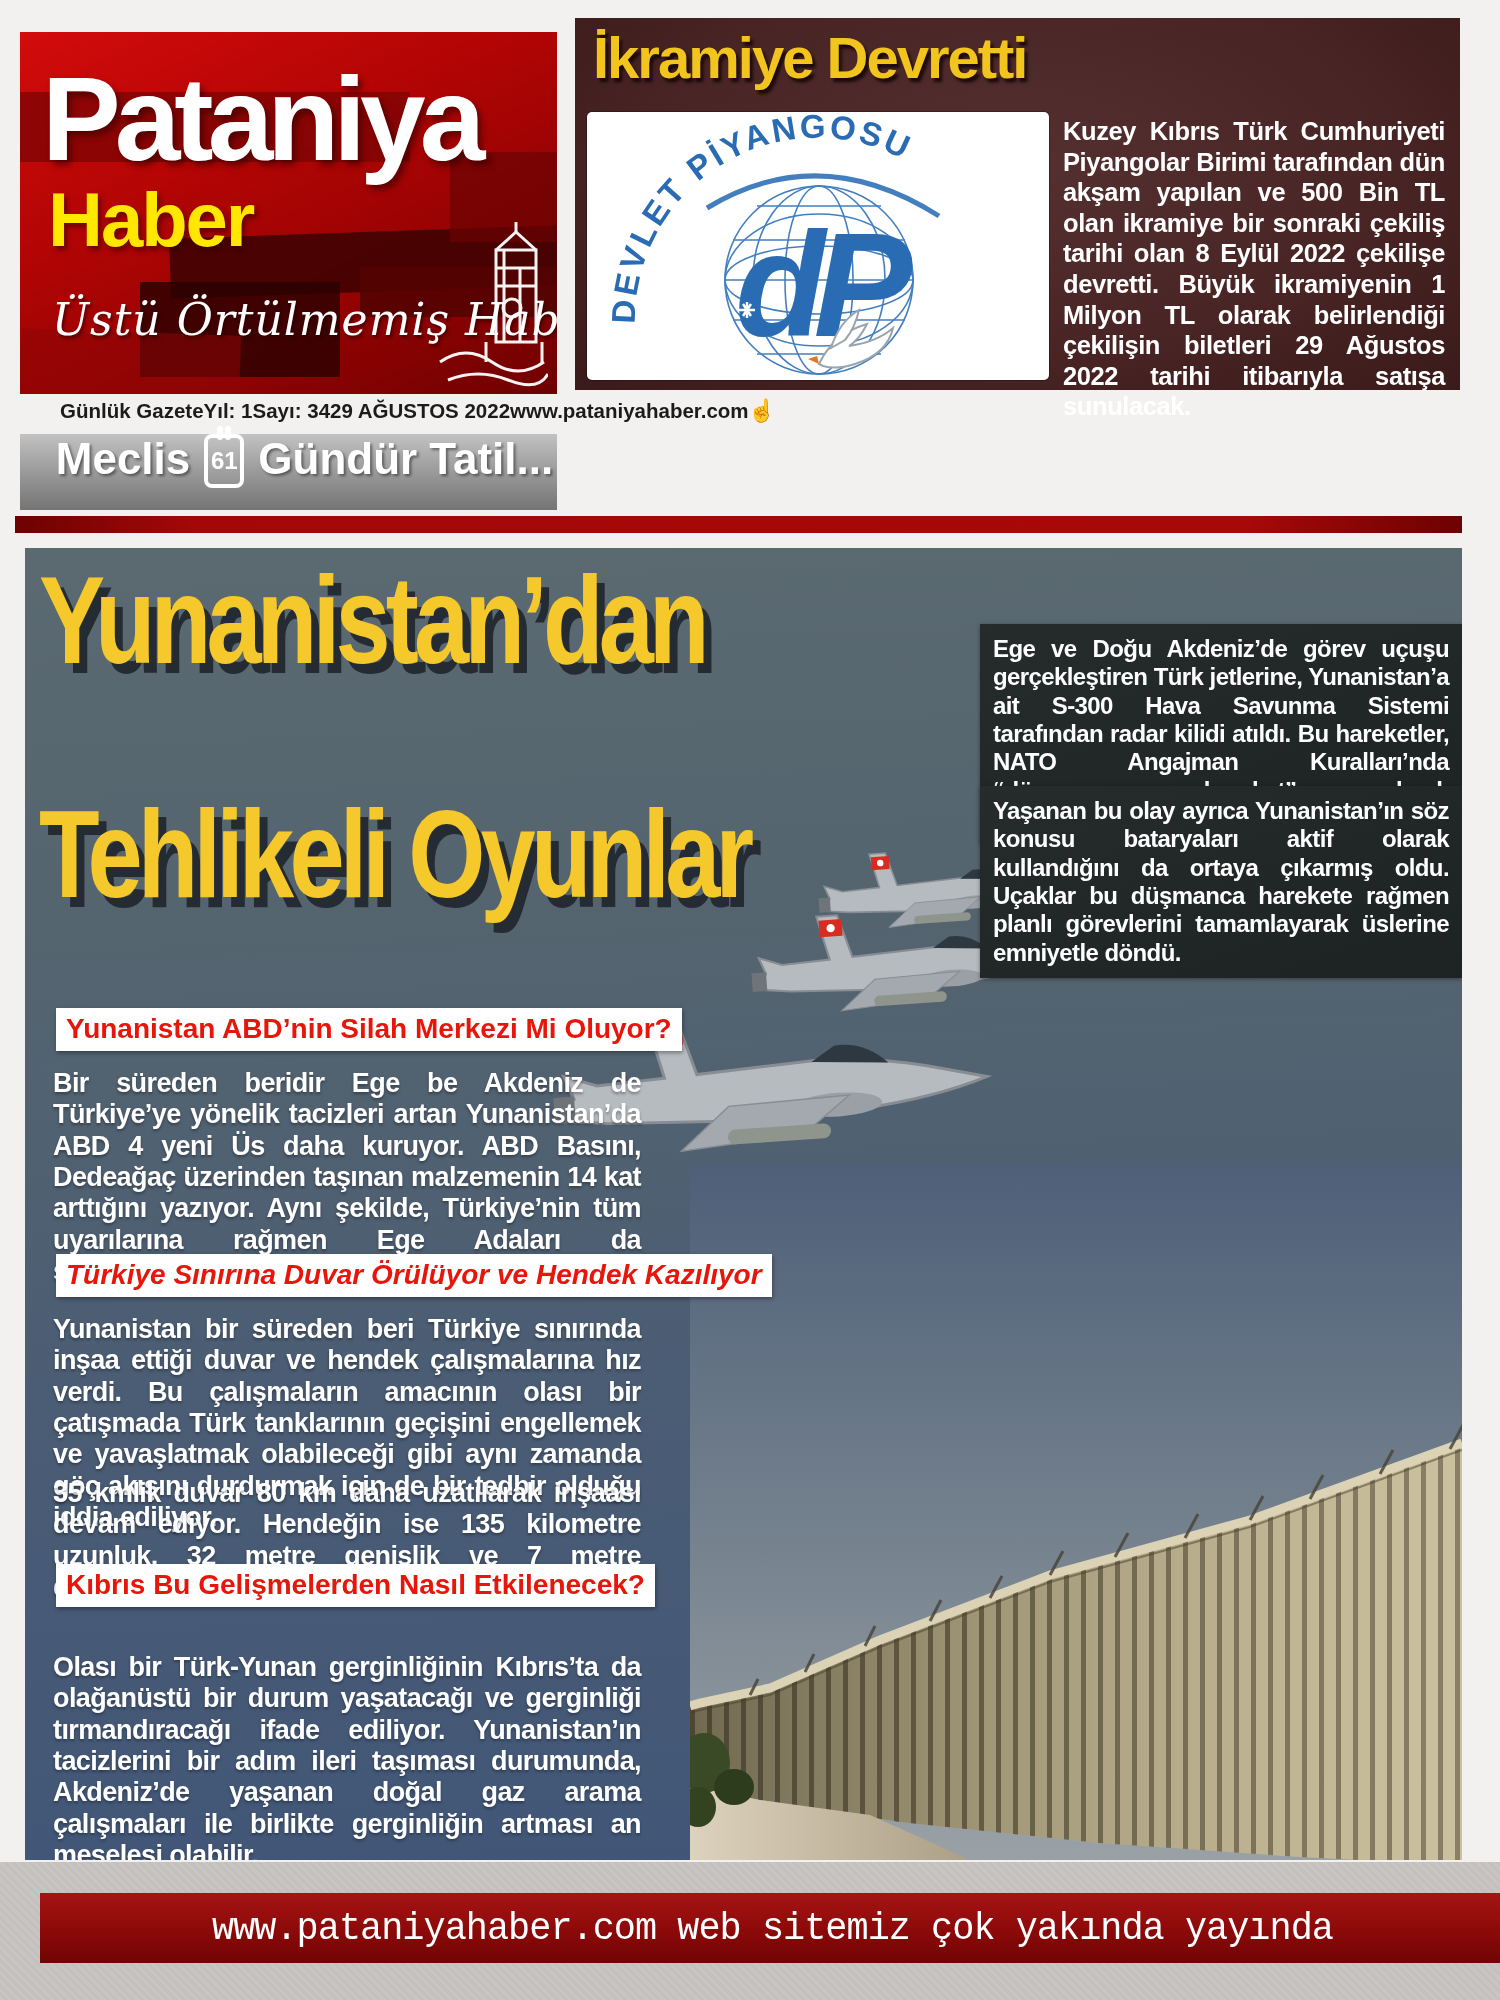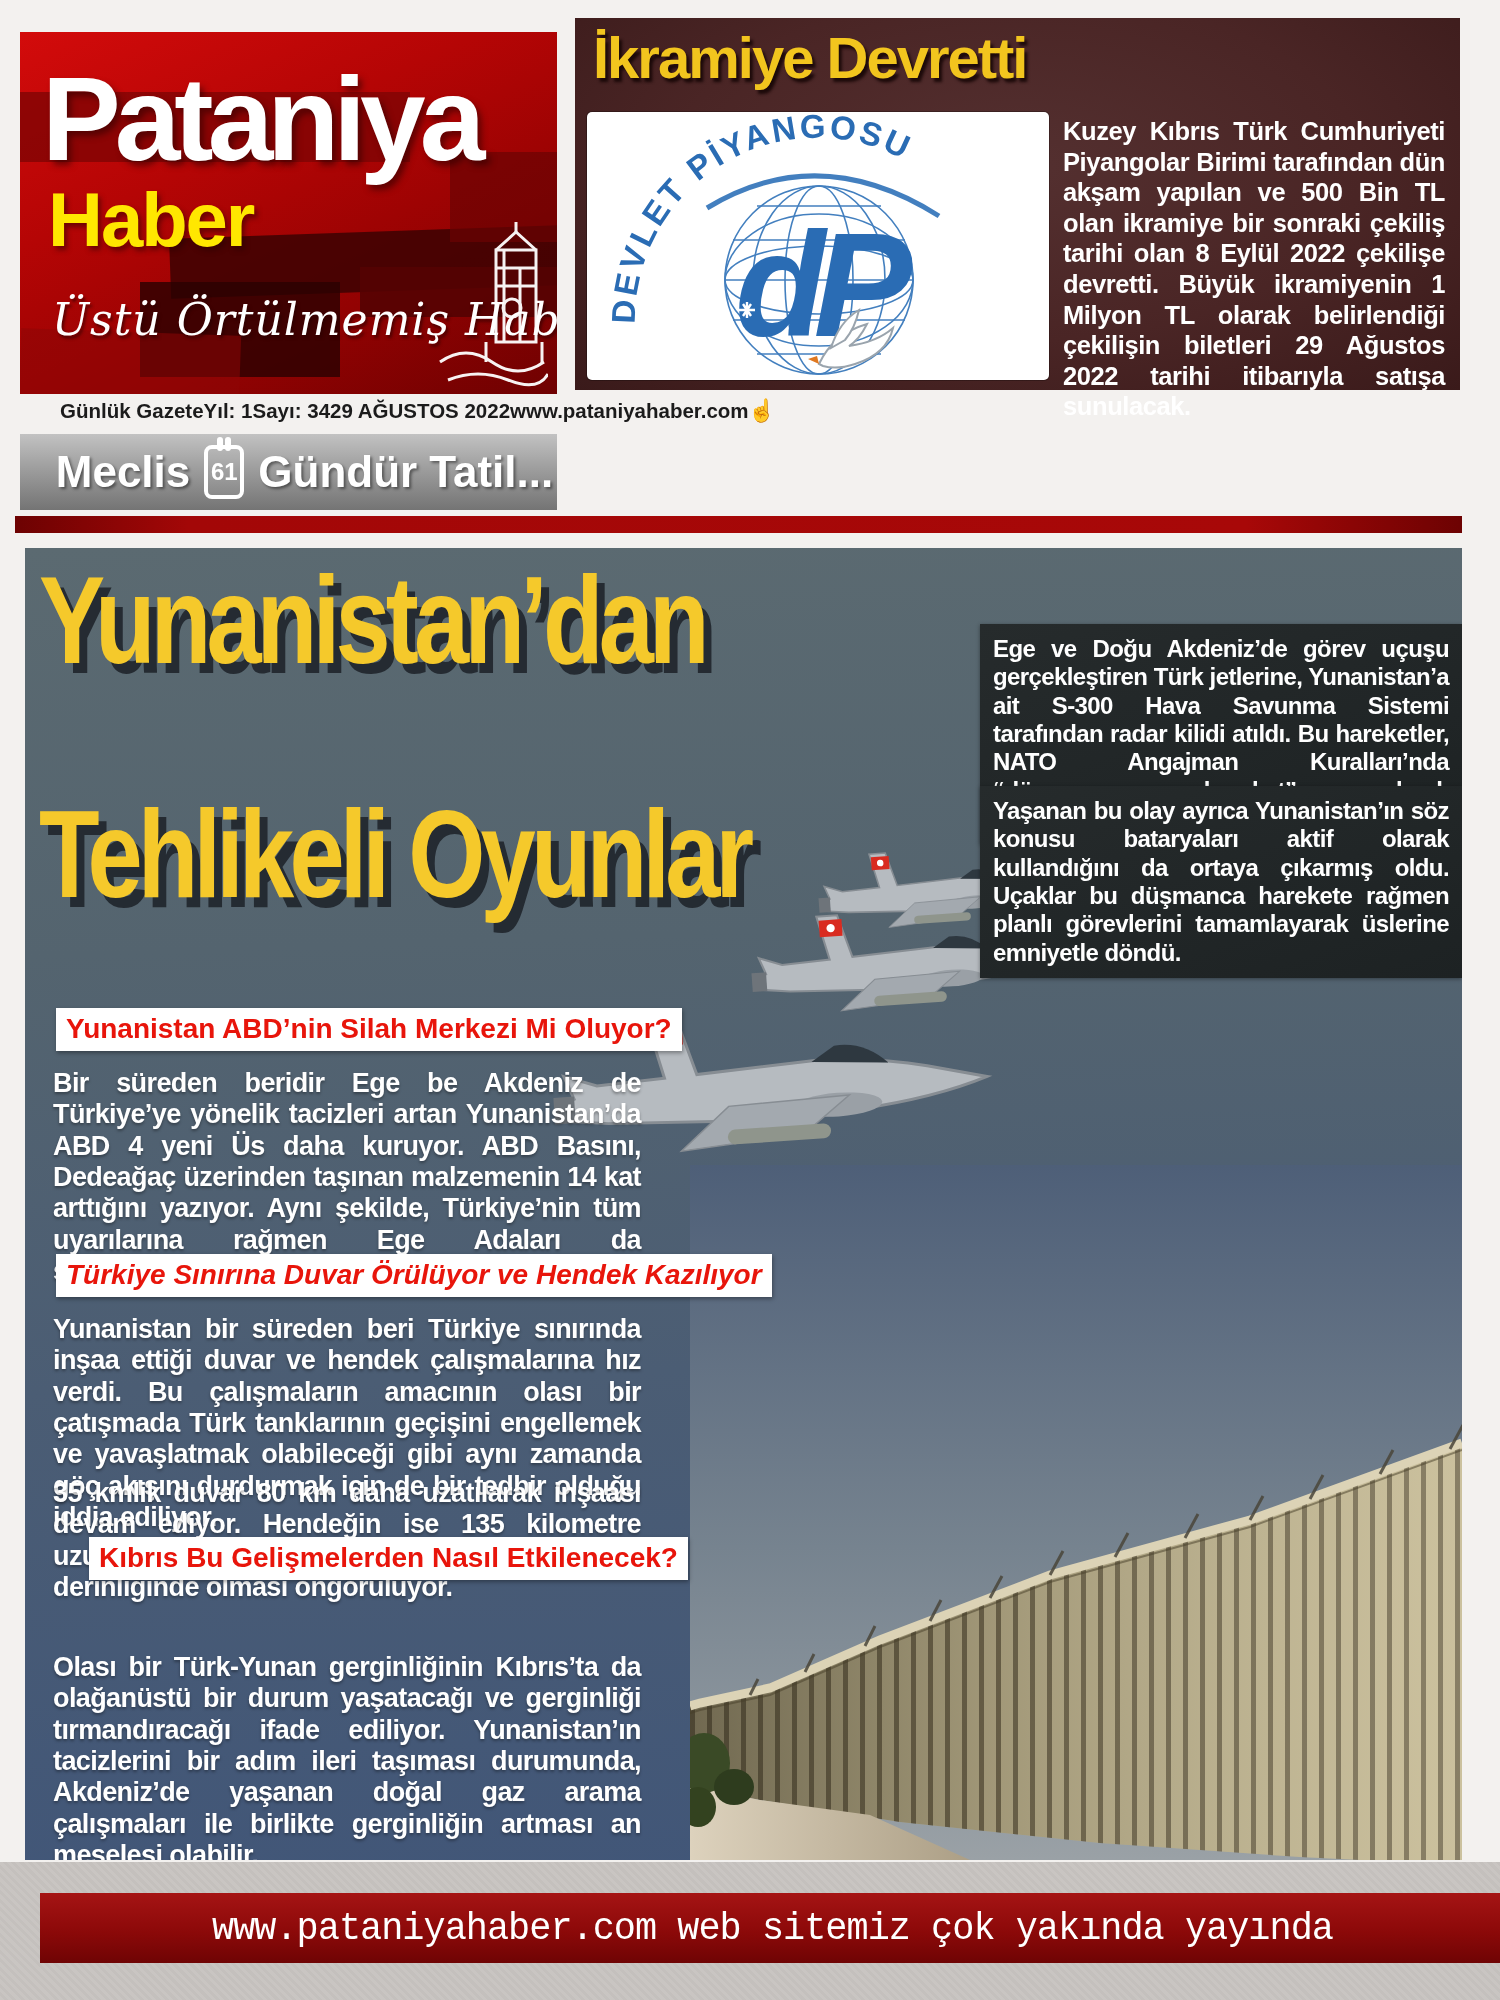--- a/index.html
+++ b/index.html
@@ -23,21 +23,21 @@
   .mast-slogan{position:absolute;left:32px;top:262px;font-family:"DejaVu Serif",serif;font-style:italic;
     font-size:44px;color:#fff;letter-spacing:1px;text-shadow:2px 3px 3px rgba(40,0,0,.6);white-space:nowrap;}
   .tower{position:absolute;left:418px;top:190px;}
 
   .dateline{left:28px;top:398px;width:560px;height:26px;display:flex;align-items:center;
     font-size:20.5px;font-weight:bold;color:#1b1b1b;white-space:nowrap;}
   .hand{font-size:22px;color:#666;font-weight:normal;}
 
   .ticker{left:20px;top:434px;width:537px;height:76px;
     background:linear-gradient(180deg,#c2c2c2 0%,#9e9e9e 45%,#747474 100%);
-    display:flex;align-items:center;justify-content:center;gap:14px;
+    display:flex;align-items:flex-start;justify-content:center;gap:14px;
     color:#fff;font-size:44px;font-weight:bold;text-shadow:2px 2px 3px rgba(0,0,0,.45);}
   .cal{width:40px;height:54px;border:4px solid #fff;border-radius:8px;position:relative;
     display:flex;align-items:center;justify-content:center;font-size:24px;font-weight:bold;color:#fff;
     text-shadow:none;background:rgba(255,255,255,.06);}
   .cal:before,.cal:after{content:"";position:absolute;top:-12px;width:6px;height:14px;background:#fff;border-radius:3px;}
   .cal:before{left:9px;} .cal:after{right:9px;}
 
   
   .lottery{left:575px;top:18px;width:885px;height:372px;
     background:radial-gradient(ellipse at 50% 40%,#543030 0%,#4a2525 55%,#3a1a1a 100%);}
@@ -63,21 +63,21 @@
     padding:11px 13px;color:#fff;font-weight:bold;font-size:24px;line-height:1.18;text-align:justify;
     letter-spacing:-0.6px;box-shadow:0 1px 4px rgba(0,0,0,.4);}
   .co1{top:76px;} .co2{top:238px;}
 
   .sec-head{position:absolute;left:31px;background:#fff;color:#e8150b;font-weight:bold;font-size:28px;
     padding:5px 10px 6px 10px;white-space:nowrap;box-shadow:1px 2px 4px rgba(0,0,0,.35);}
   .sec-body{position:absolute;left:28px;width:588px;color:#fff;font-weight:bold;font-size:27px;
     line-height:1.16;text-align:justify;letter-spacing:-0.6px;text-shadow:0 2px 3px rgba(0,0,0,.35);}
   .sh1{top:460px;} .sb1{top:520px;}
   .sh2{top:706px;font-style:italic;} .sb2{top:766px;} .sb3{top:930px;}
-  .sh3{top:989px;margin-left:33px;} .sb4{top:1104px;}
+  .sh3{top:1016px;} .sb4{top:1104px;}
 
   .photo{position:absolute;left:665px;top:617px;width:772px;height:695px;}
   .jet{position:absolute;}
   .jetA{left:790px;top:290px;width:248px;transform:rotate(-4deg);}
   .jetB{left:722px;top:348px;width:318px;transform:rotate(-4deg);}
   .jetC{left:522px;top:440px;width:452px;transform:rotate(-4deg);}
 
   
   .footer{left:40px;top:1893px;width:1460px;height:70px;display:flex;align-items:center;
     background:linear-gradient(180deg,#a51414 0%,#8c0909 55%,#6f0404 100%);font-family:Liberation Mono, monospace;}

